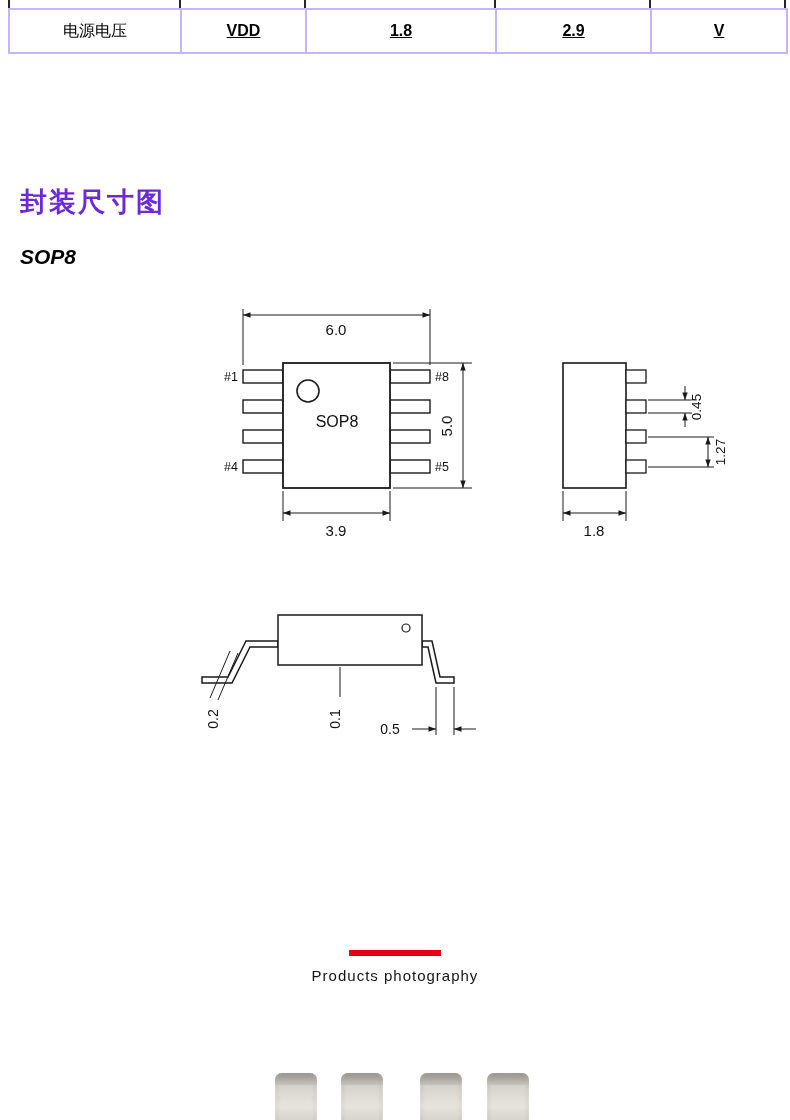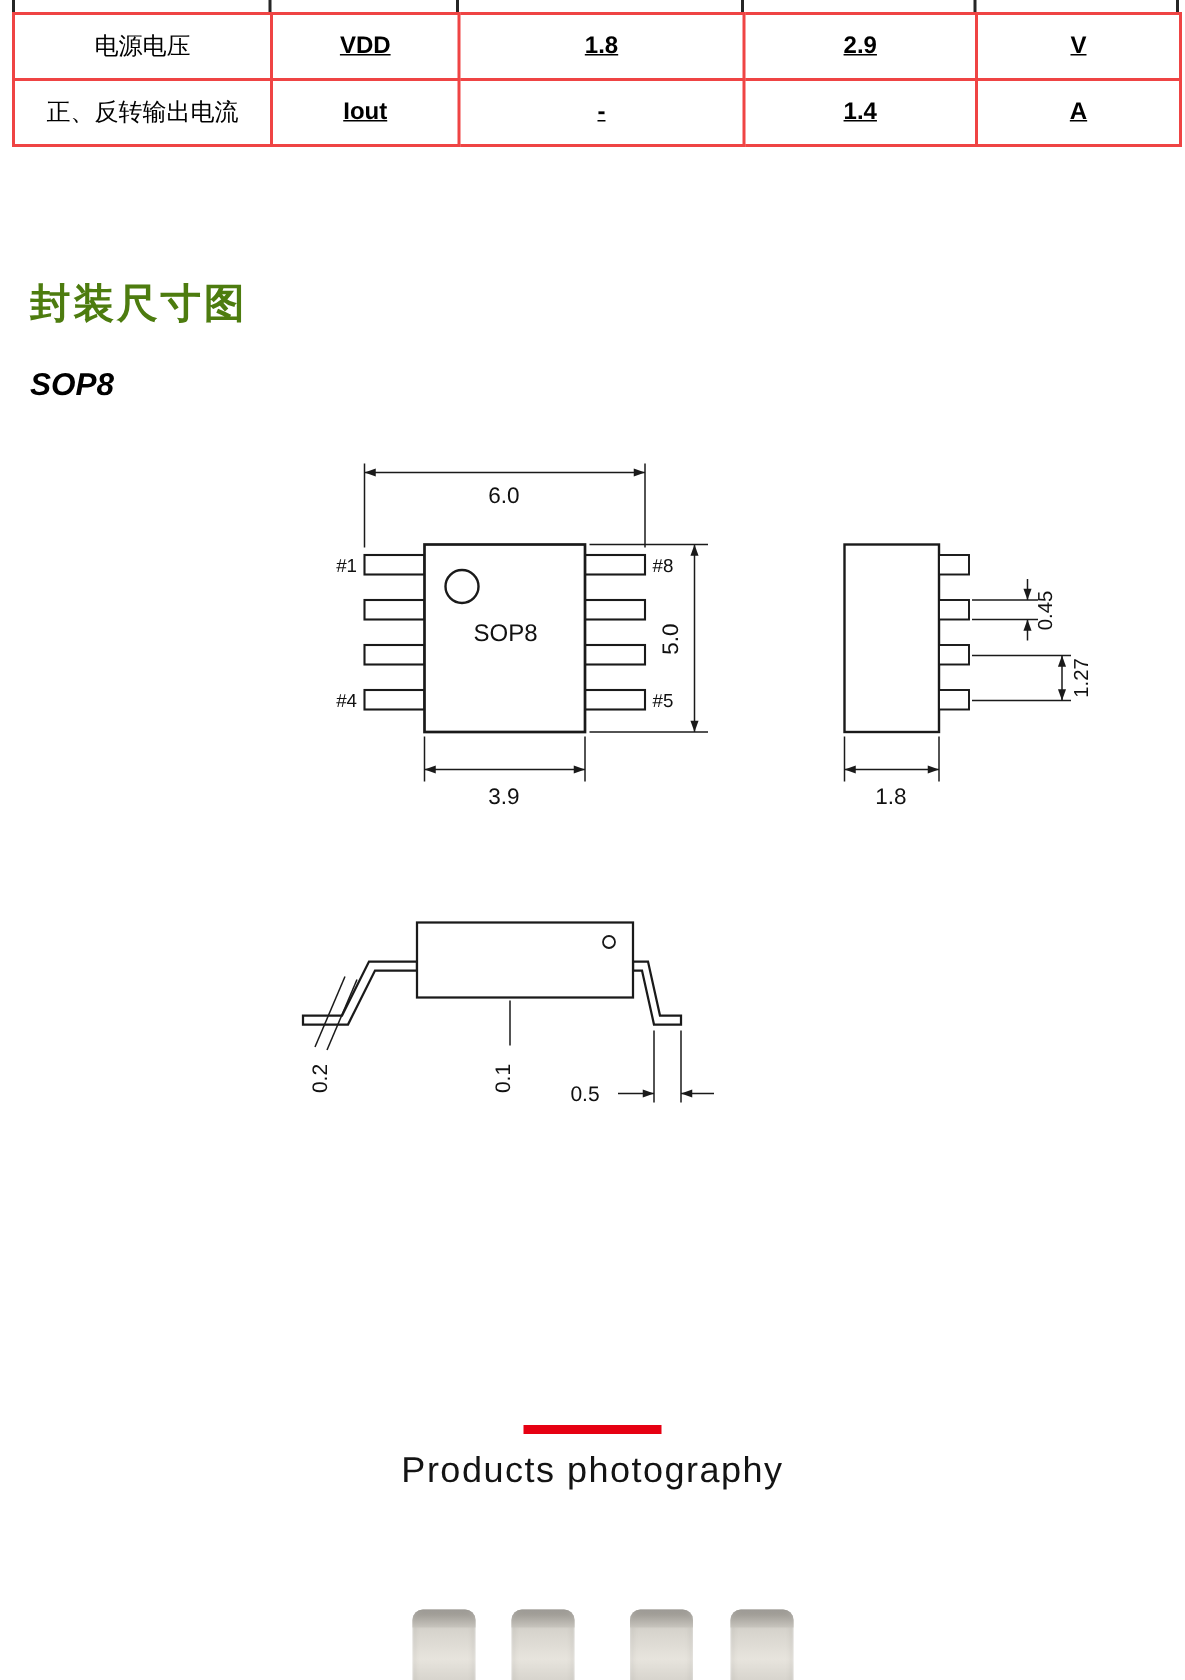--- a/index.html
+++ b/index.html
@@ -9,50 +9,50 @@
     font-family:"Liberation Sans", sans-serif; color:#000;
   }
   .page { position:absolute; inset:0; }
 
   
   table.ratings {
     position:absolute; left:8px; top:8px; width:778px;
     border-collapse:collapse; table-layout:fixed;
   }
   table.ratings td {
-    border:2px solid #ef4444; height:44px; text-align:center;
+    border:2px solid #c4b5fd; height:44px; text-align:center;
     vertical-align:middle; font-size:16px; background:#fff;
   }
   td.param { font-size:15px; font-weight:400; }
   td.val   { font-weight:700;text-decoration:underline; }
   .tstub { position:absolute; top:0; width:2px; height:10px; background:#262626; }
 
   
   h2.heading {
     position:absolute; left:20px; top:184px; font-size:27px; font-weight:700;
-    letter-spacing:2px; color:#4d7c0f;
+    letter-spacing:2px; color:#6d28d9;
   }
   .sub {
     position:absolute; left:20px; top:245px; font-size:21px;
     font-weight:700; font-style:italic;
   }
 
   
   svg.abs { position:absolute; }
   svg text { font-family:"Liberation Sans", sans-serif; fill:#111; }
 
   
   .cn-title {
     position:absolute; left:0; top:908px; width:100%; text-align:center;
     font-size:31px; color:#3d3d3d; letter-spacing:4px;
   }
   .red-bar { position:absolute; left:349px; top:950px; width:92px; height:6px; background:#e60012; }
   .en-title {
     position:absolute; left:0; top:967px; width:100%; text-align:center;
-    font-size:24px; color:#141414; letter-spacing:1px;
+    font-size:15px; color:#141414; letter-spacing:1px;
   }
 
   
   .chip {
     position:absolute; width:42px; height:60px; border-radius:7px 7px 3px 3px;
     background:linear-gradient(180deg,#a8a49d 0%,#d6d3cc 22%,#e7e4dd 55%,#c9c6bf 100%);
     box-shadow: inset 0 2px 2px rgba(255,255,255,.7), inset 0 -4px 6px rgba(0,0,0,.12);
   }
   .chip-top {
     height:12px; border-radius:7px 7px 0 0;
@@ -79,27 +79,20 @@
         <col style="width:155px">
         <col style="width:136px">
     </colgroup>
     <tbody>
       <tr>
         <td class="param">电源电压</td>
         <td class="val">VDD</td>
         <td class="val">1.8</td>
         <td class="val">2.9</td>
         <td class="val">V</td>
-      </tr>
-      <tr>
-        <td class="param">正、反转输出电流</td>
-        <td class="val">Iout</td>
-        <td class="val">-</td>
-        <td class="val">1.4</td>
-        <td class="val">A</td>
       </tr>
     </tbody>
   </table>
 
   <h2 class="heading">封装尺寸图</h2>
   <div class="sub">SOP8</div>
 
   <svg class="abs" style="left:180px;top:295px" width="560" height="270" viewBox="0 0 560 270">
     <g fill="#fff" stroke="#1a1a1a" stroke-width="1.4">
       <rect x="63" y="75" width="40" height="13"></rect>

